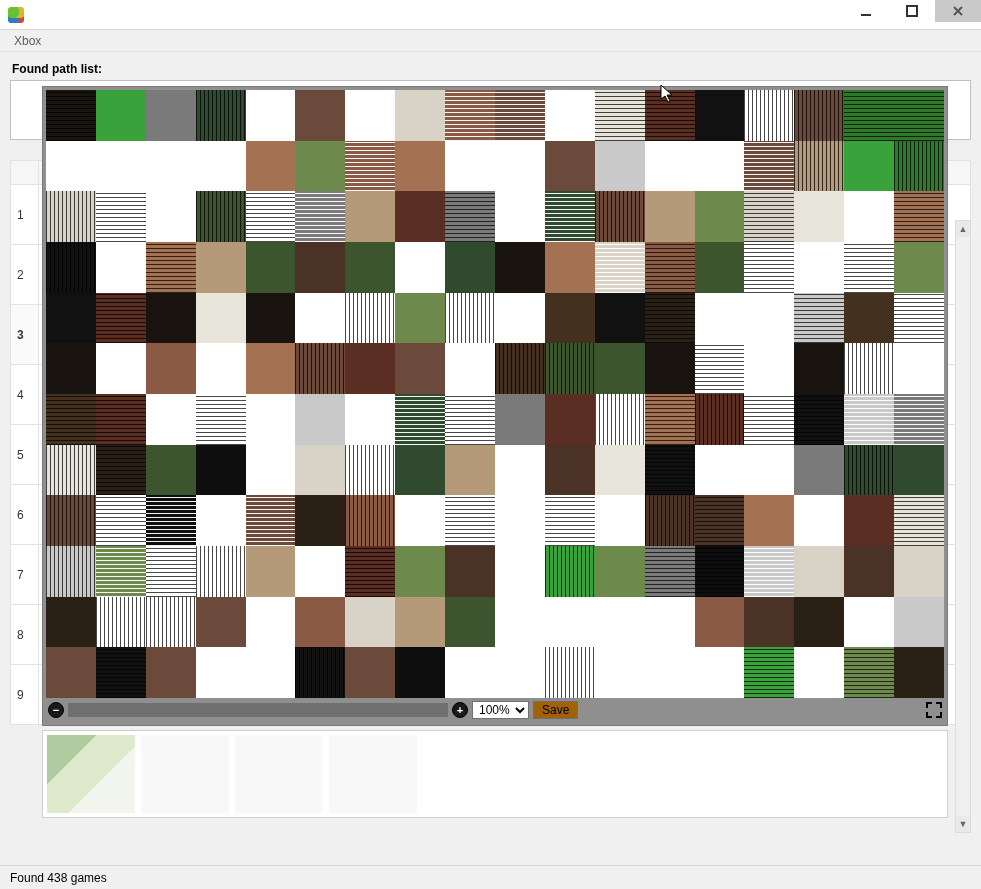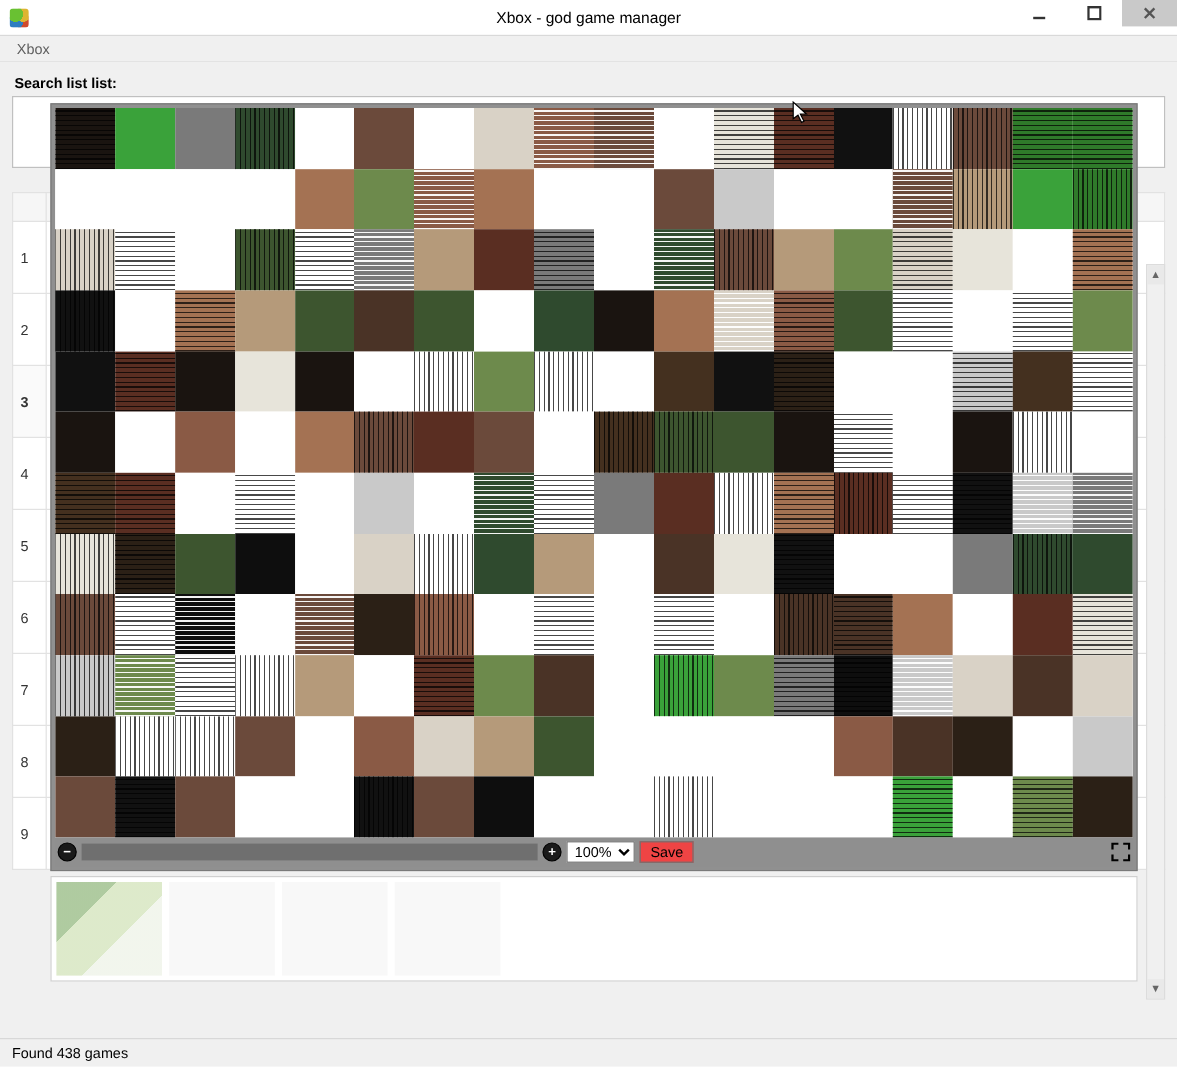--- a/index.html
+++ b/index.html
@@ -208,21 +208,21 @@
   .zoom-select {
     height: 18px;
     font-size: 12px;
     background: #fff;
     border: 1px solid #707070;
     padding: 0 2px;
   }
   .save-btn {
     height: 18px;
     font-size: 12px;
-    background: #ef4444;
+    background: #a16207;
     border: 1px solid #707070;
     padding: 0 8px;
     cursor: pointer;
   }
   .fullscreen-icon {
     position: absolute;
     right: 2px;
     width: 16px; height: 16px;
     cursor: pointer;
     color:#000;
@@ -268,21 +268,20 @@
     width:14px;height:20px;
     pointer-events:none;
     z-index:50;
   }
 </style>
 </head>
 <body>
 
 <div class="titlebar">
   <div class="app-icon"></div>
-  <div class="title">Xbox - god game manager</div>
   <div class="win-controls">
     <div class="win-btn">
       <svg width="12" height="12" viewBox="0 0 12 12">
           <rect x="1" y="9" width="10" height="2" fill="#333"></rect>
         </svg>
     </div>
     <div class="win-btn">
       <svg width="12" height="12" viewBox="0 0 12 12">
           <rect x="1" y="1" width="10" height="10" fill="none" stroke="#333" stroke-width="2"></rect>
         </svg>
@@ -293,21 +292,21 @@
         </svg>
     </div>
   </div>
 </div>
 
 <div class="menubar">
   <div class="menu-item">Xbox</div>
 </div>
 
 <div class="client">
-  <div class="section-label">Search list list:</div>
+  <div class="section-label">Found path list:</div>
   <div class="path-list-box"></div>
 
   <div class="game-area">
     <table class="game-table">
       <thead>
         <tr>
           <th class="rownum"></th>
           <th>Gam</th>
         </tr>
       </thead>

